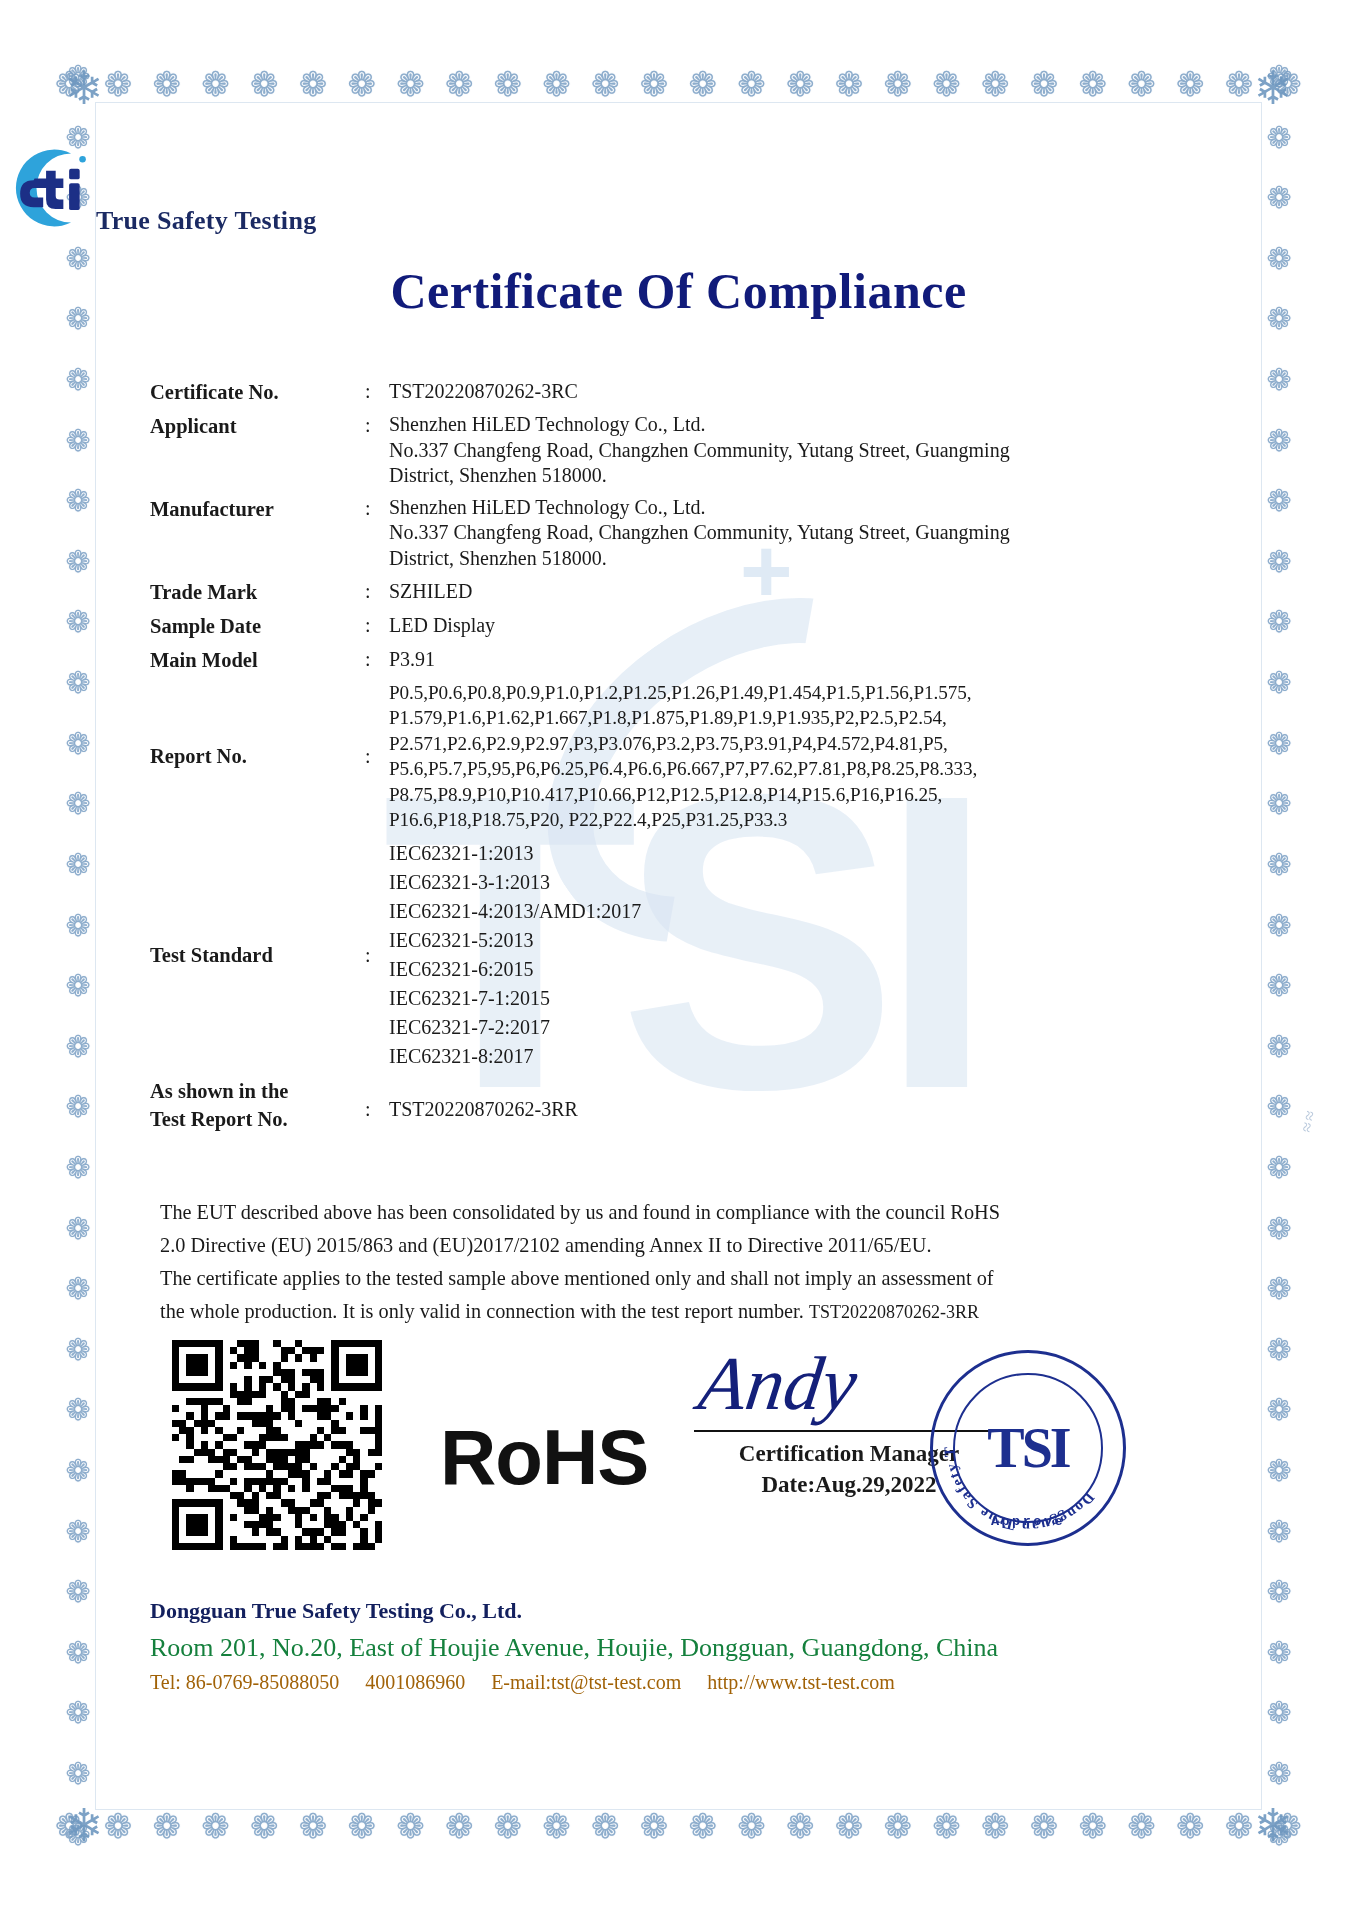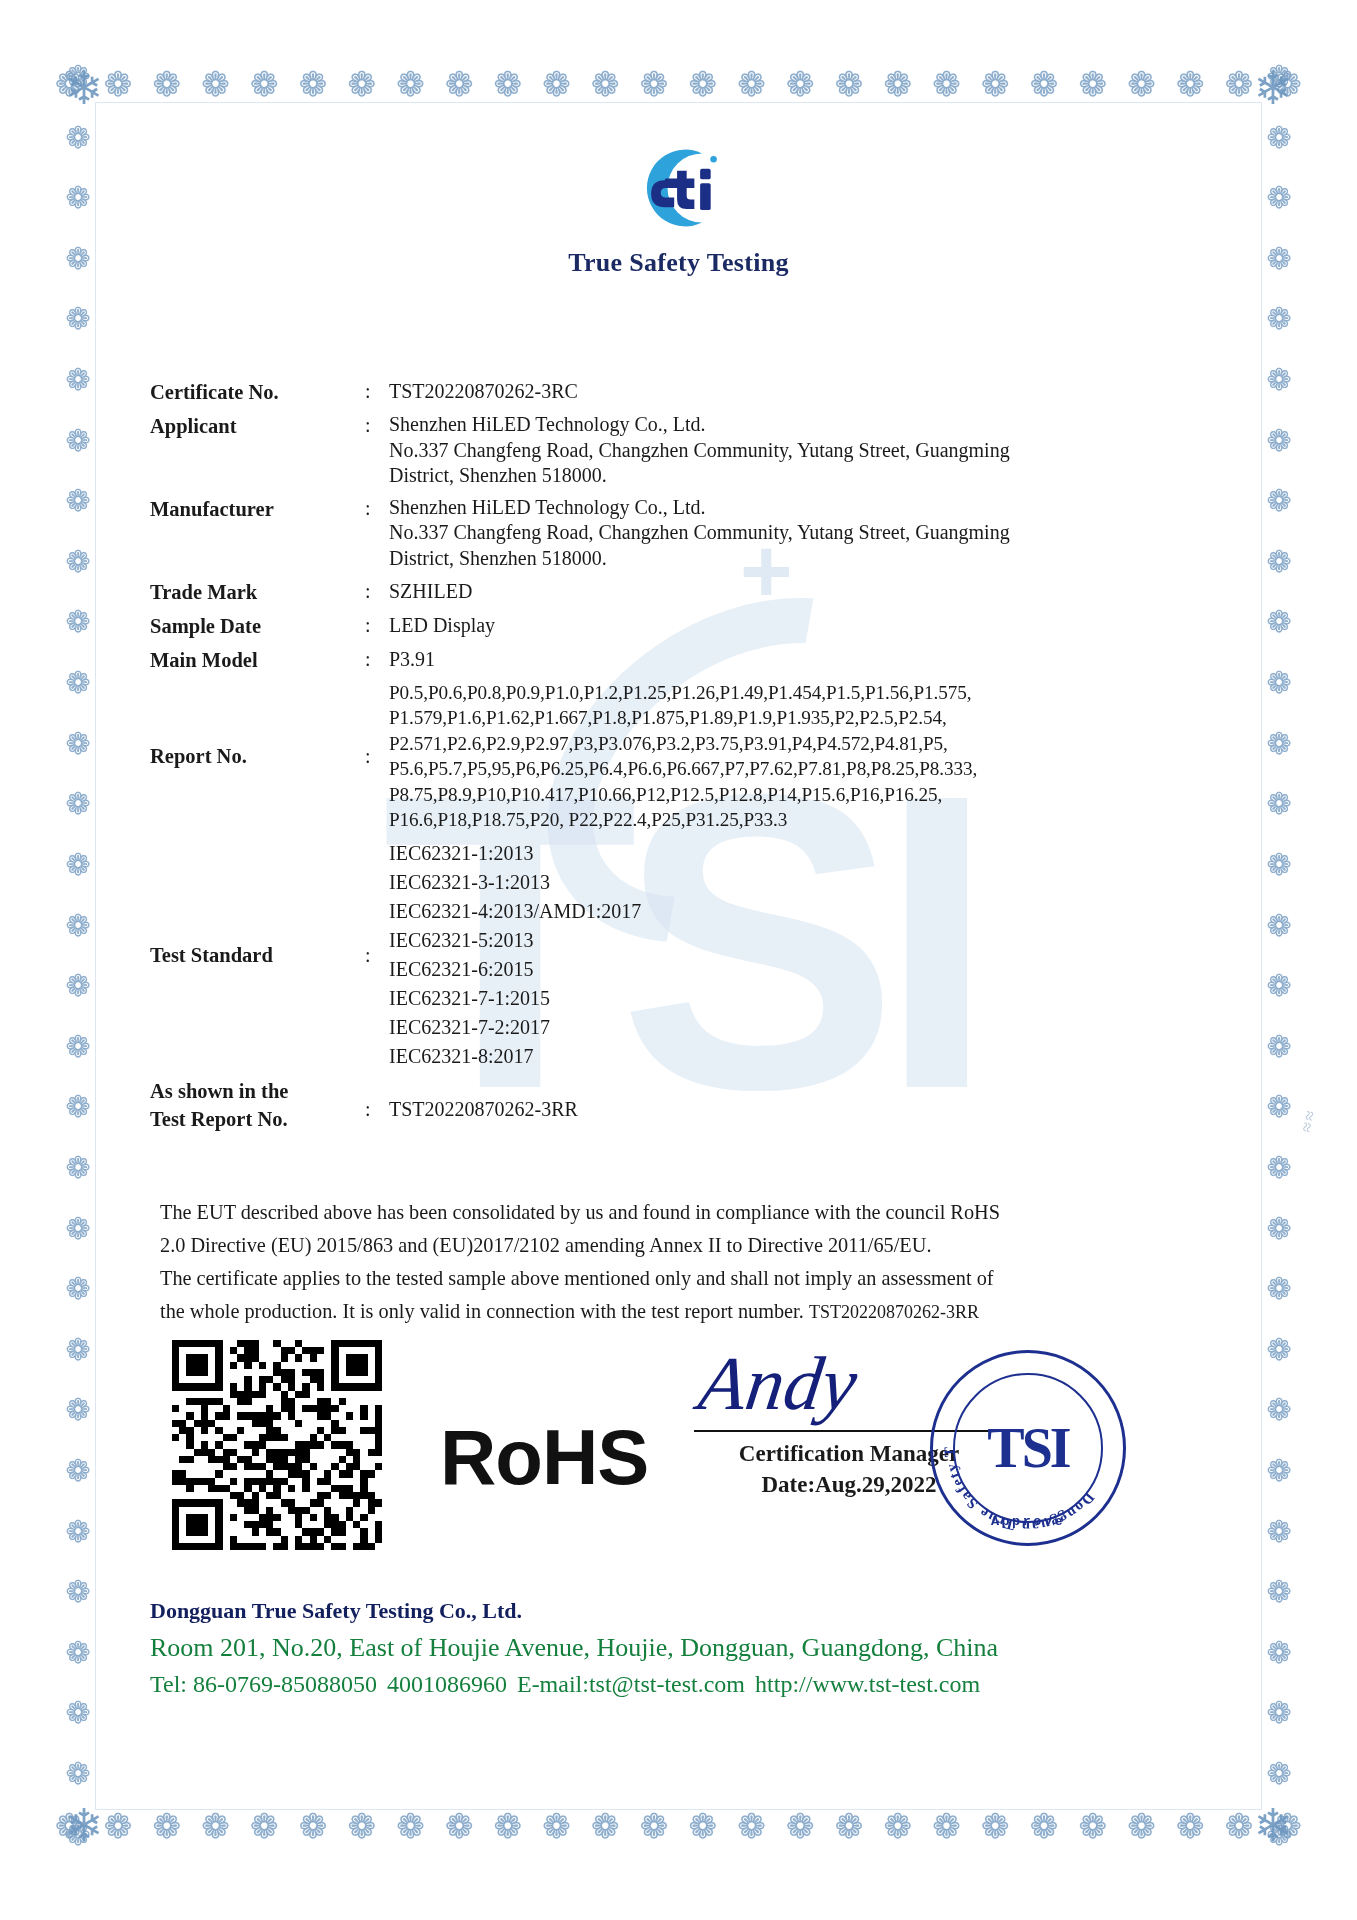--- a/index.html
+++ b/index.html
@@ -75,21 +75,21 @@
 
   
   .content{
     position:absolute; left:0; top:0; width:100%; height:100%;
     z-index:2;
   }
 
   
   .logo-wrap{
     position:absolute; left:0; right:0; top:140px;
-    display:flex; flex-direction:column; align-items:center;
+    display:flex; align-items:flex-end;
   }
   .logo-mark{ width:96px; height:96px; position:relative; }
   .brand-name{
     margin-top:12px;
     font-size:26px; font-weight:bold; color:#1b2a63;
     font-family:"Liberation Serif", serif;
     letter-spacing:.3px;
   }
 
   .cert-title{
@@ -198,22 +198,22 @@
     position:absolute; left:150px; top:1598px; width:1090px;
     color:#18235e;
   }
   .footer-company{
     font-size:22px; font-weight:bold; color:#13205e; margin-bottom:9px;
   }
   .footer-addr{
     font-size:26px; color:#15803d; margin-bottom:8px;
   }
   .footer-contact{
-    font-size:24px; color:#15803d;
-    display:flex; gap:10px; flex-wrap:wrap;
+    font-size:20px; color:#a16207;
+    display:flex; gap:26px; flex-wrap:wrap;
   }
   .side-scribble{
     position:absolute; right:36px; top:1110px;
     color:#b9c9dc; font-size:18px; transform:rotate(-78deg);
     letter-spacing:2px;
   }
 </style>
 </head>
 <body>
 
@@ -357,20 +357,21 @@
         <path d="M74 14 A40 40 0 1 0 74 86 A33 33 0 1 1 74 14 Z" fill="#2ea3db"></path>
         <path d="M36 40 h12 v-8 h10 v8 h8 v10 h-8 v8 q0 4 4 4 h4 v10 h-8 q-10 0 -10 -10 v-12 h-12 q-5 0 -5 5 t5 5 h9 v10 h-10 q-14 0 -14 -14 t14 -14 Z" fill="#1c2f86"></path>
         <rect x="72" y="30" width="11" height="11" rx="2" fill="#1c2f86"></rect>
         <rect x="72" y="45" width="11" height="28" rx="2" fill="#1c2f86"></rect>
         <circle cx="86" cy="20" r="3.4" fill="#2ea3db"></circle>
       </svg>
     </div>
     <div class="brand-name">True Safety Testing</div>
   </div>
 
+  <div class="cert-title">Certificate Of Compliance</div>
 
   <div class="fields" id="fields-container">
       <div class="row">
         <div class="row-label" style="white-space: pre-line;">Certificate No.</div>
         <div class="row-colon">:</div>
         <div class="row-value">TST20220870262-3RC</div>
       </div>
       <div class="row tight">
         <div class="row-label" style="white-space: pre-line;">Applicant</div>
         <div class="row-colon">:</div>

